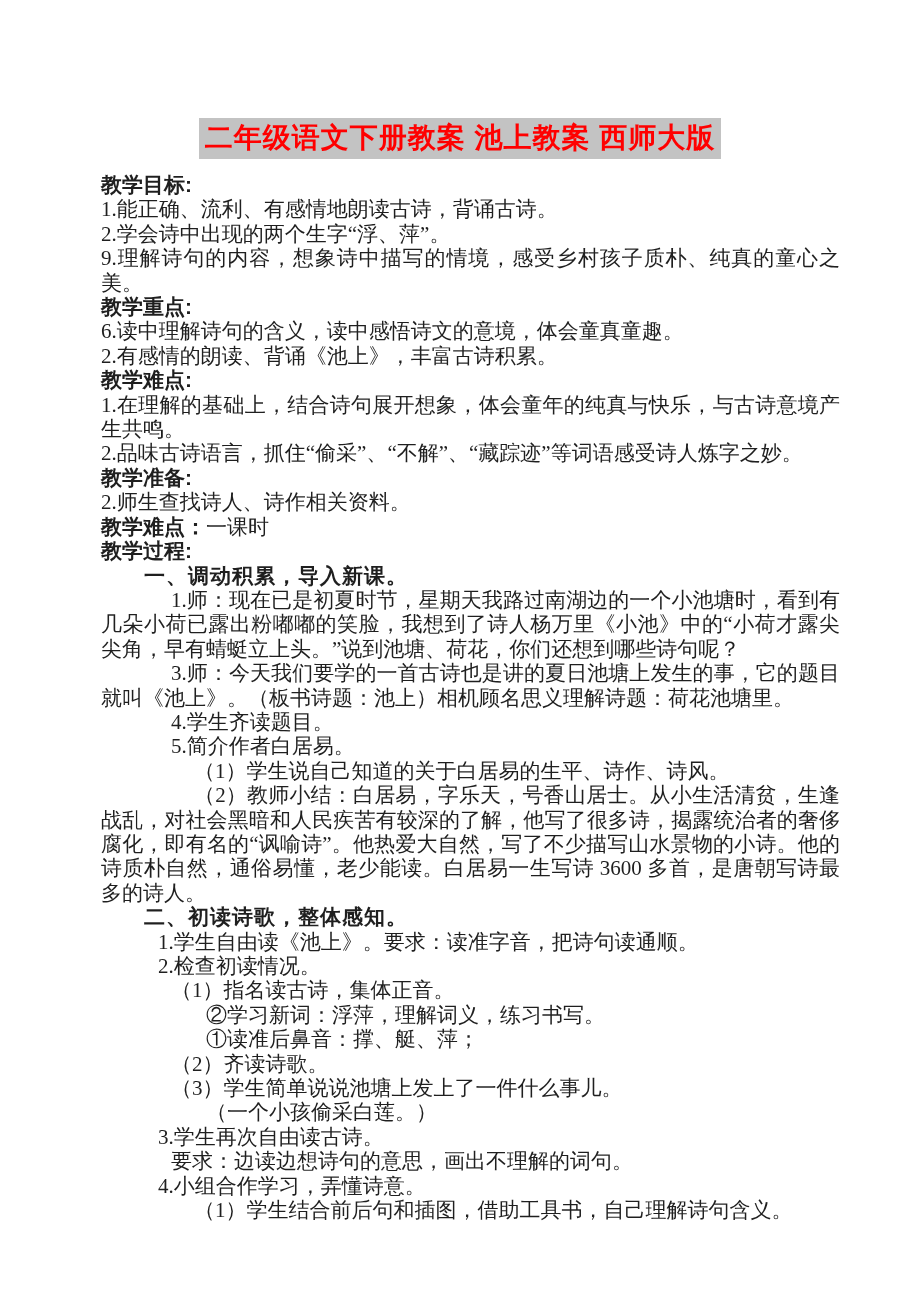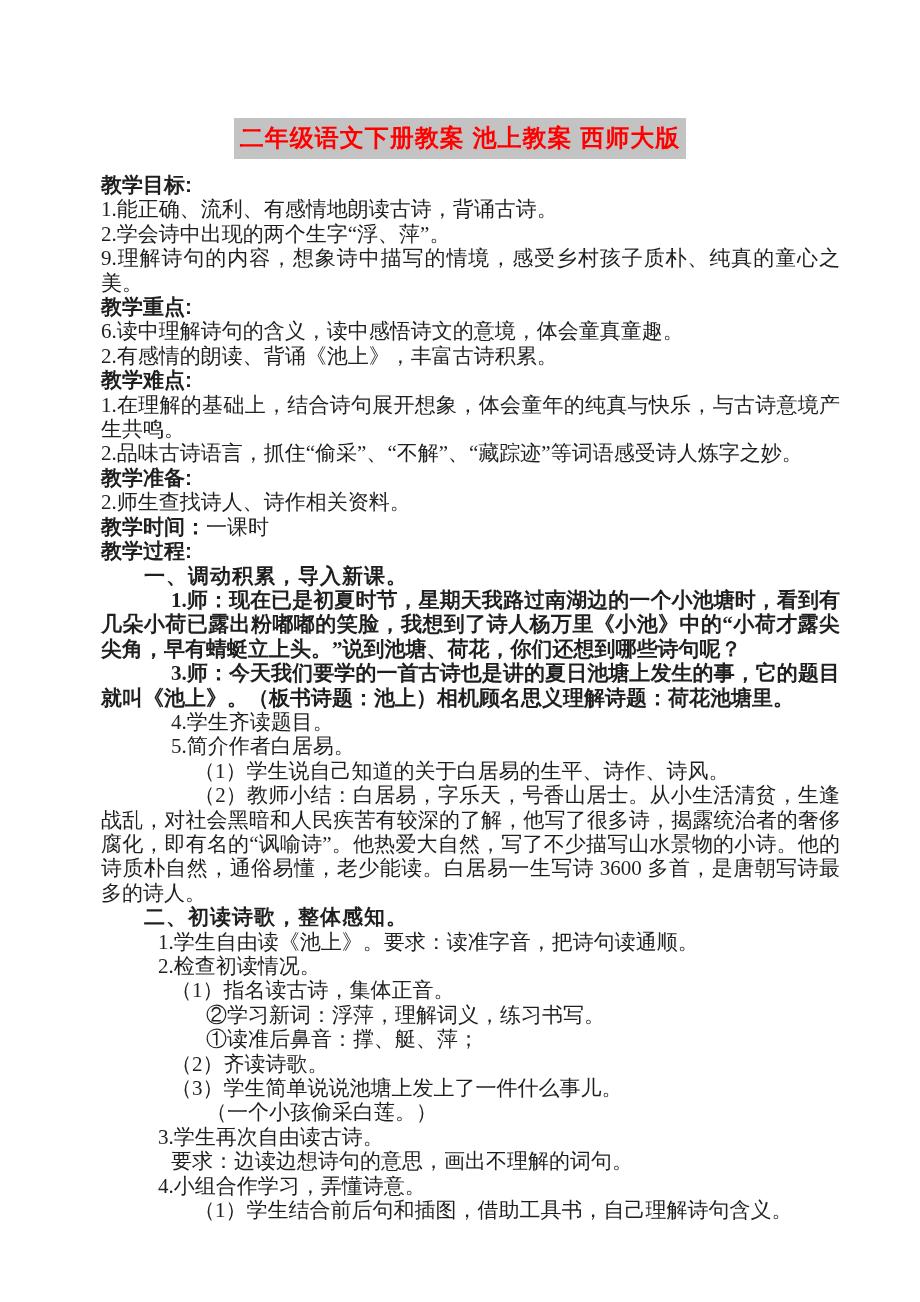--- a/index.html
+++ b/index.html
@@ -20,21 +20,21 @@
     margin-top: 118px;
     text-align: center;
     line-height: 34px;
   }
   .title-hl {
     display: inline-block;
     background: #c3c3c3;
     color: #ff0000;
     font-family: "Liberation Sans", "DejaVu Sans", sans-serif;
     font-weight: bold;
-    font-size: 24px;
+    font-size: 28px;
     padding: 3px 6px 4px 6px;
     letter-spacing: 1px;
     white-space: pre;
   }
   .content {
     margin: 14px 80px 0 101px;
     font-size: 21px;
     line-height: 24.4px;
     text-align: justify;
   }
@@ -47,21 +47,21 @@
   .h2 {
     font-family: "Liberation Sans", "DejaVu Sans", sans-serif;
     font-weight: bold;
     padding-left: 43px;
     letter-spacing: 1px;
   }
   .s2 { padding-left: 57px; }
   .s3 { padding-left: 70px; }
   .s4 { padding-left: 93px; }
   .s5 { padding-left: 105px; }
-  .p3 { text-indent: 70px; font-weight: bold; }
+  .p3 { text-indent: 70px; }
   .p4 { text-indent: 93px; }
   .time-label {
     font-family: "Liberation Sans", "DejaVu Sans", sans-serif;
     font-weight: bold;
   }
 </style>
 </head>
 <body>
 
 <div class="page">
@@ -76,21 +76,21 @@
       <div class="ln">2.学会诗中出现的两个生字“浮、萍”。</div>
       <div class="ln">9.理解诗句的内容，想象诗中描写的情境，感受乡村孩子质朴、纯真的童心之美。</div>
       <div class="ln sec">教学重点:</div>
       <div class="ln">6.读中理解诗句的含义，读中感悟诗文的意境，体会童真童趣。</div>
       <div class="ln">2.有感情的朗读、背诵《池上》，丰富古诗积累。</div>
       <div class="ln sec">教学难点:</div>
       <div class="ln">1.在理解的基础上，结合诗句展开想象，体会童年的纯真与快乐，与古诗意境产生共鸣。</div>
       <div class="ln">2.品味古诗语言，抓住“偷采”、“不解”、“藏踪迹”等词语感受诗人炼字之妙。</div>
       <div class="ln sec">教学准备:</div>
       <div class="ln">2.师生查找诗人、诗作相关资料。</div>
-      <div class="ln"><span class="time-label">教学时间：</span><span>一课时</span></div>
+      <div class="ln"><span class="time-label">教学难点：</span><span>一课时</span></div>
       <div class="ln sec">教学过程:</div>
       <div class="ln h2">一、调动积累，导入新课。</div>
       <div class="ln p3">1.师：现在已是初夏时节，星期天我路过南湖边的一个小池塘时，看到有几朵小荷已露出粉嘟嘟的笑脸，我想到了诗人杨万里《小池》中的“小荷才露尖尖角，早有蜻蜓立上头。”说到池塘、荷花，你们还想到哪些诗句呢？</div>
       <div class="ln p3">3.师：今天我们要学的一首古诗也是讲的夏日池塘上发生的事，它的题目就叫《池上》。（板书诗题：池上）相机顾名思义理解诗题：荷花池塘里。</div>
       <div class="ln s3">4.学生齐读题目。</div>
       <div class="ln s3">5.简介作者白居易。</div>
       <div class="ln s4">（1）学生说自己知道的关于白居易的生平、诗作、诗风。</div>
       <div class="ln p4">（2）教师小结：白居易，字乐天，号香山居士。从小生活清贫，生逢战乱，对社会黑暗和人民疾苦有较深的了解，他写了很多诗，揭露统治者的奢侈腐化，即有名的“讽喻诗”。他热爱大自然，写了不少描写山水景物的小诗。他的诗质朴自然，通俗易懂，老少能读。白居易一生写诗 3600 多首，是唐朝写诗最多的诗人。</div>
       <div class="ln h2">二、初读诗歌，整体感知。</div>
       <div class="ln s2">1.学生自由读《池上》。要求：读准字音，把诗句读通顺。</div>

